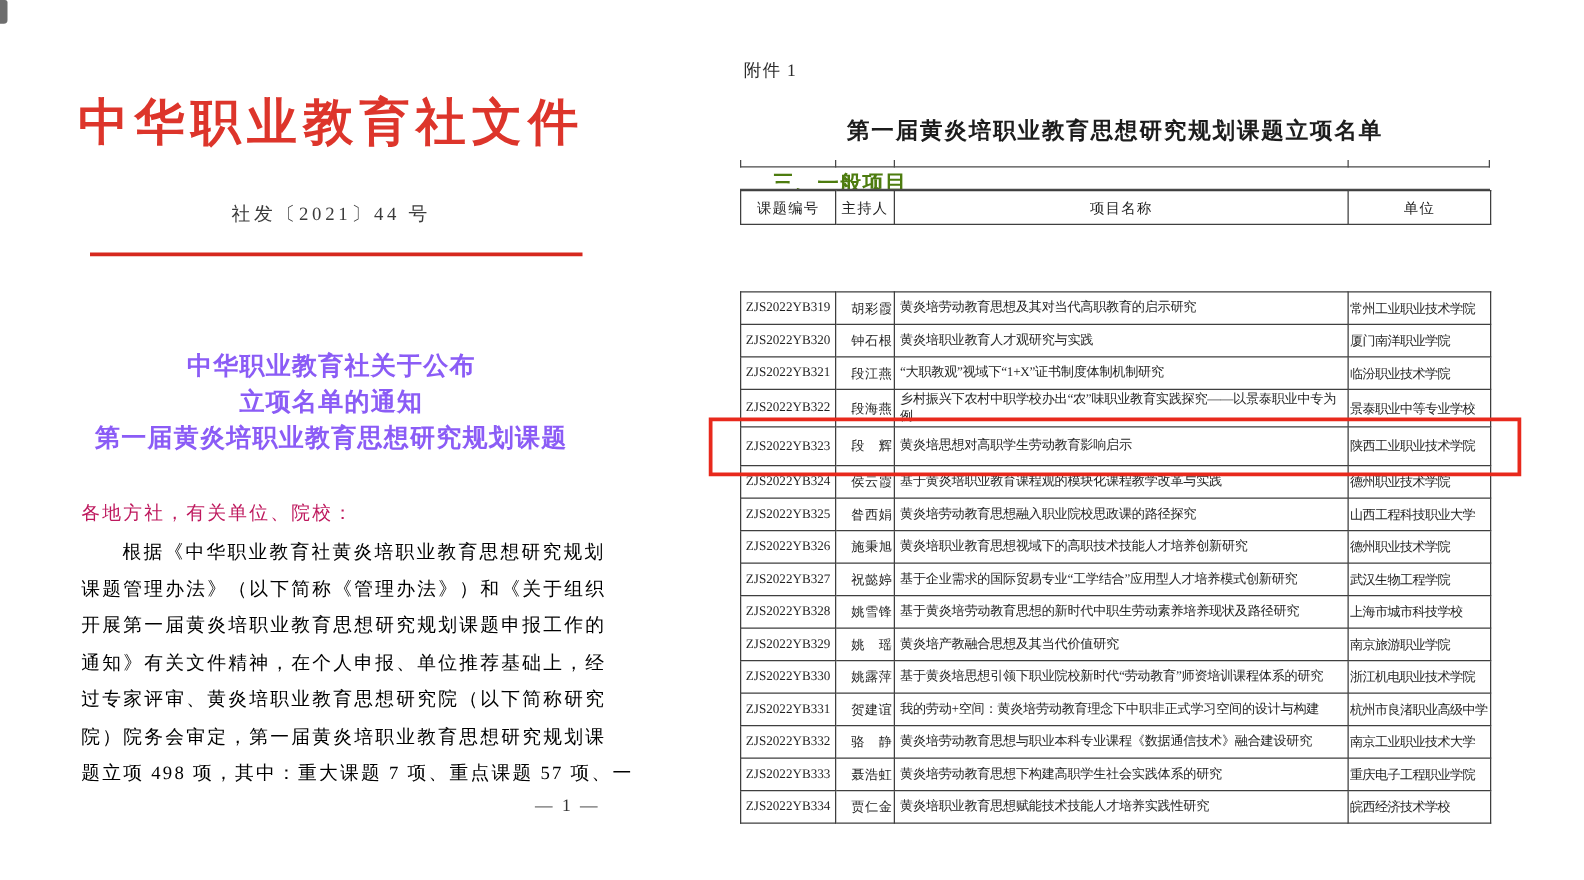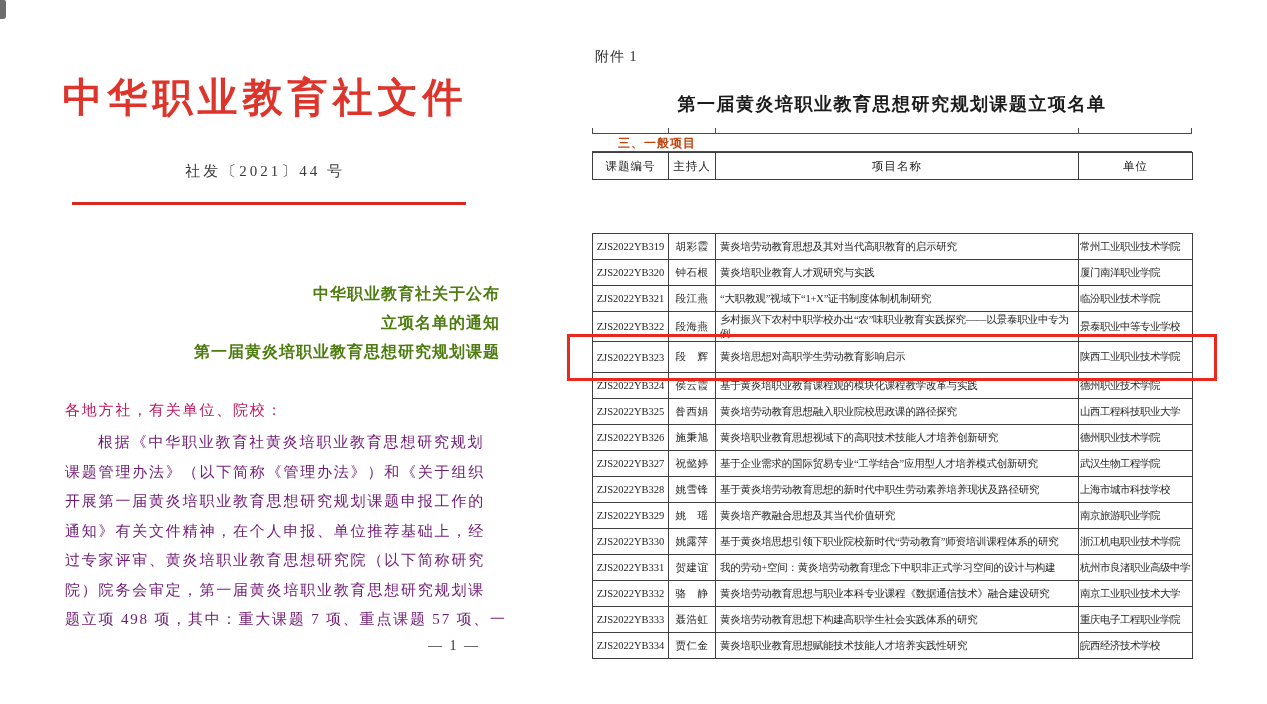--- a/index.html
+++ b/index.html
@@ -12,65 +12,65 @@
   .masthead{
     position:absolute;top:70px;left:0;width:100%;text-align:center;
     font-size:40px;font-weight:bold;letter-spacing:5px;color:#dd352b;white-space:nowrap;
   }
   .doc-number{
     position:absolute;top:162px;left:0;width:100%;text-align:center;
     font-size:15px;letter-spacing:3px;color:#3a3a3a;
   }
   .red-rule{position:absolute;top:202px;left:42px;width:394px;height:3px;background:#d6281e;}
   .notice-title{
-    position:absolute;top:279px;left:0;width:100%;text-align:right;
-    font-size:16px;font-weight:bold;line-height:29px;letter-spacing:1px;color:#4d7c0f;
+    position:absolute;top:279px;left:0;width:100%;text-align:center;
+    font-size:20px;font-weight:bold;line-height:29px;letter-spacing:1px;color:#8b5cf6;
   }
   .salutation{
     position:absolute;top:401px;left:35px;width:402px;
     font-size:15px;letter-spacing:1.8px;color:#be185d;white-space:nowrap;
   }
   .body-block{
     position:absolute;top:428px;left:35px;width:404px;
-    font-size:15px;color:#701a75;letter-spacing:1.8px;
+    font-size:15px;color:#000000;letter-spacing:1.8px;
   }
   .body-line{height:29.5px;line-height:29.5px;white-space:nowrap;}
   .body-line.indent{padding-left:33px;}
   .page-number{
     position:absolute;top:638px;left:398px;font-size:14px;letter-spacing:2px;color:#333;
   }
   
   .right-page{position:absolute;left:560px;top:0;width:707px;height:704px;}
   .attachment-label{position:absolute;top:48px;left:35px;font-size:14px;letter-spacing:1px;color:#2b2b2b;}
   .list-title{
     position:absolute;top:92px;left:32px;width:600px;text-align:center;
     font-size:18px;font-weight:bold;letter-spacing:1.5px;color:#1c1c1c;white-space:nowrap;
   }
   .table-fragment{position:absolute;top:127px;left:32px;width:600px;height:7px;}
   .table-fragment .frag-line{position:absolute;left:0;bottom:0;width:100%;height:1px;background:#4a4a4a;}
   .table-fragment .tick{position:absolute;bottom:0;width:1px;height:6px;background:#4a4a4a;}
   .section-label{
-    position:absolute;top:135px;left:58px;font-size:12px;font-weight:bold;
-    letter-spacing:1px;color:#c2410c;white-space:nowrap;
+    position:absolute;top:135px;left:58px;font-size:17px;font-weight:bold;
+    letter-spacing:1px;color:#4d7c0f;white-space:nowrap;
   }
   .section-underline{position:absolute;top:151px;left:32px;width:600px;height:1px;background:#4a4a4a;}
   table.doc-table{border-collapse:collapse;table-layout:fixed;width:600px;background:#fff;}
   table.doc-table td,table.doc-table th{
     border:1px solid #3f3f3f;overflow:hidden;color:#1f1f1f;font-weight:normal;
   }
   .header-table{position:absolute;top:152px;left:32px;}
   .header-table th{height:24px;font-size:11.5px;font-weight:bold;text-align:center;letter-spacing:1px;}
   .data-table{position:absolute;top:233px;left:32px;}
   .data-table td{height:23px;font-size:10.5px;}
   .col-code{width:76px;}
   .col-leader{width:47px;}
   .col-project{width:363px;}
   .col-unit{width:114px;}
   td.c-code{text-align:center;white-space:nowrap;letter-spacing:0;margin-top:39px;}
-  td.c-leader{text-align:center;white-space:nowrap;letter-spacing:.5px;}
+  td.c-leader{text-align:right;white-space:nowrap;letter-spacing:.5px;}
   td.c-project{text-align:left;padding:1px 4px;line-height:13.5px;letter-spacing:-0.2px;}
   td.c-unit{text-align:left;white-space:nowrap;letter-spacing:-0.5px;}
   tr.hl td{height:28px;}
   .highlight-box{
     position:absolute;border:3px solid #e8291c;background:transparent;
     pointer-events:none;z-index:5;
   }
   
   .corner-smudge{position:absolute;left:0;top:0;width:6px;height:19px;background:#3c3c3c;opacity:.75;border-radius:0 2px 3px 0;}
 </style>

